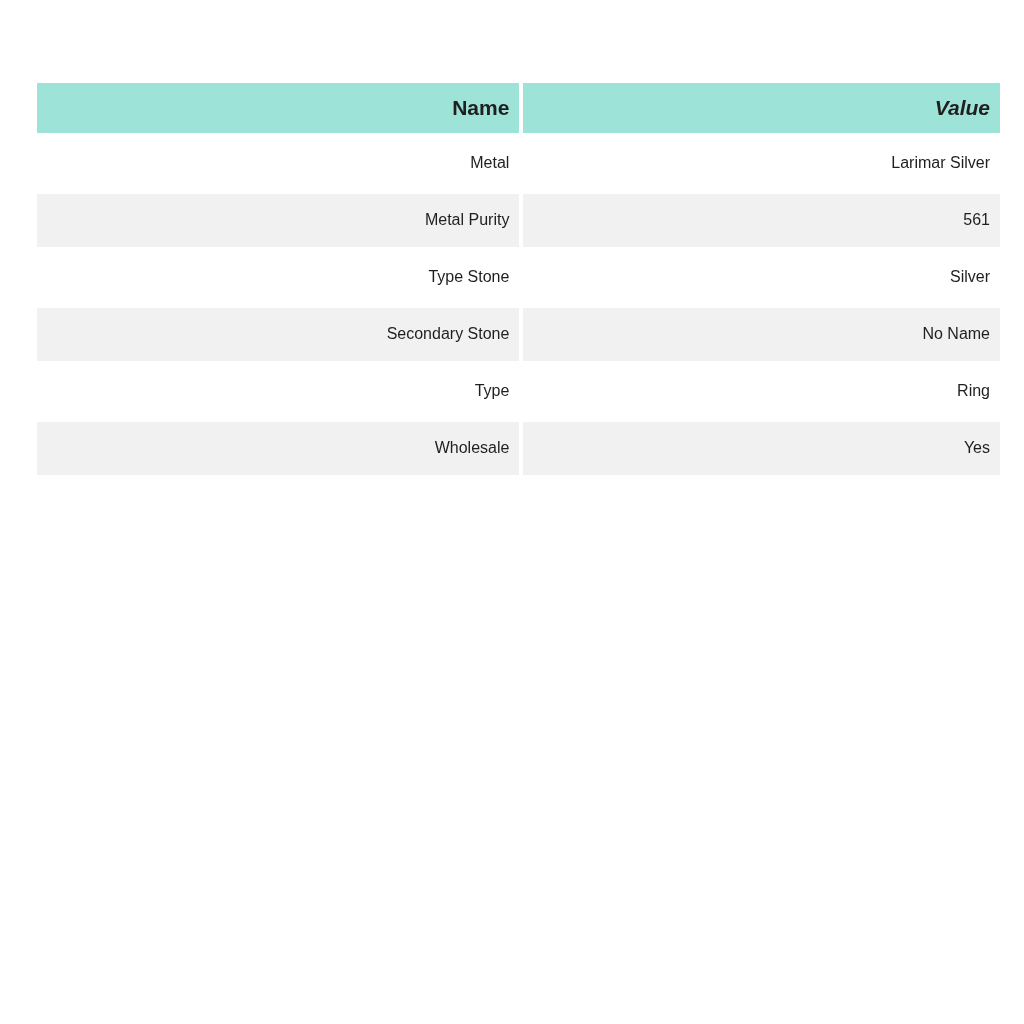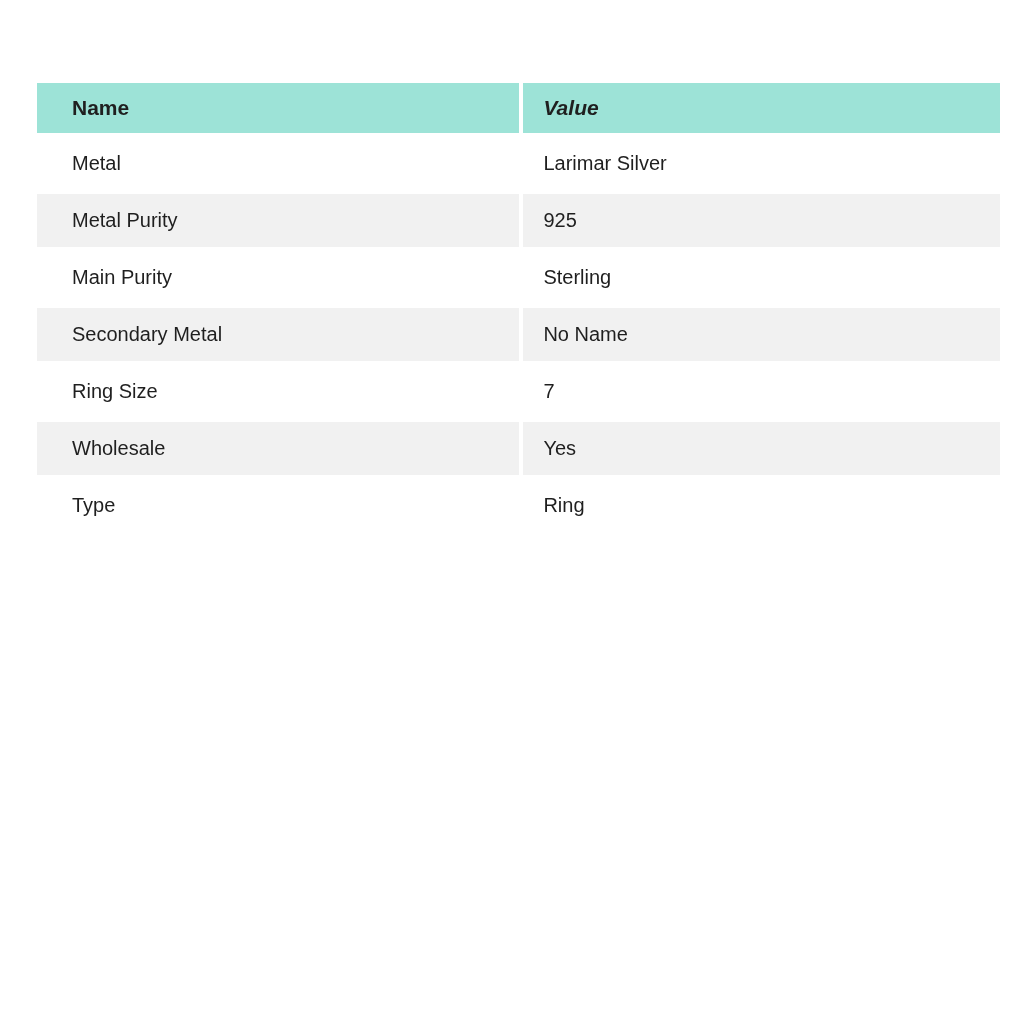--- a/index.html
+++ b/index.html
@@ -25,41 +25,41 @@
     left: 35px;
     top: 81px;
     width: 967px;
     border-collapse: separate;
     border-spacing: 0;
     table-layout: fixed;
   }
   .attr-table th,
   .attr-table td {
     border: 2px solid #ffffff;
-    text-align: left;
+    text-align: right;
     vertical-align: middle;
     overflow: hidden;
     white-space: nowrap;
   }
   .attr-table th {
     background: var(--header-bg);
     font-size: 21px;
     font-weight: 600;
     line-height: 25px;
     padding: 12px 10px 13px 35px;
   }
   .attr-table th.value-col {
     padding-left: 20px;
     font-style: italic;
   }
   .attr-table col.name-col { width: 50.3%; }
   .attr-table col.value-col { width: 49.7%; }
   .attr-table td {
     background: #ffffff;
-    font-size: 20px;
+    font-size: 16px;
     font-weight: 400;
     line-height: 24px;
     padding: 14px 10px 15px 35px;
   }
   .attr-table td.value-cell {
     padding-left: 20px;
   }
   .attr-table tbody tr:nth-child(even) td {
     background: var(--row-alt);
   }
@@ -78,36 +78,32 @@
       <th class="value-col">Value</th>
     </tr>
   </thead>
   <tbody>
     <tr>
       <td class="name-cell">Metal</td>
       <td class="value-cell">Larimar Silver</td>
     </tr>
     <tr>
       <td class="name-cell">Metal Purity</td>
-      <td class="value-cell">925</td>
+      <td class="value-cell">561</td>
     </tr>
     <tr>
-      <td class="name-cell">Main Purity</td>
-      <td class="value-cell">Sterling</td>
+      <td class="name-cell">Type Stone</td>
+      <td class="value-cell">Silver</td>
     </tr>
     <tr>
-      <td class="name-cell">Secondary Metal</td>
+      <td class="name-cell">Secondary Stone</td>
       <td class="value-cell">No Name</td>
     </tr>
     <tr>
-      <td class="name-cell">Ring Size</td>
-      <td class="value-cell">7</td>
+      <td class="name-cell">Type</td>
+      <td class="value-cell">Ring</td>
     </tr>
     <tr>
       <td class="name-cell">Wholesale</td>
       <td class="value-cell">Yes</td>
     </tr>
-    <tr>
-      <td class="name-cell">Type</td>
-      <td class="value-cell">Ring</td>
-    </tr>
   </tbody>
 </table>
 
 </body></html>

